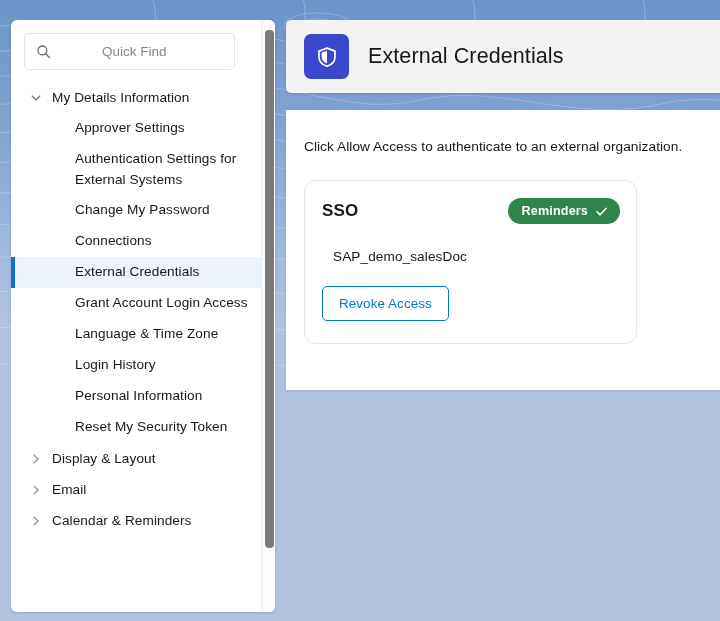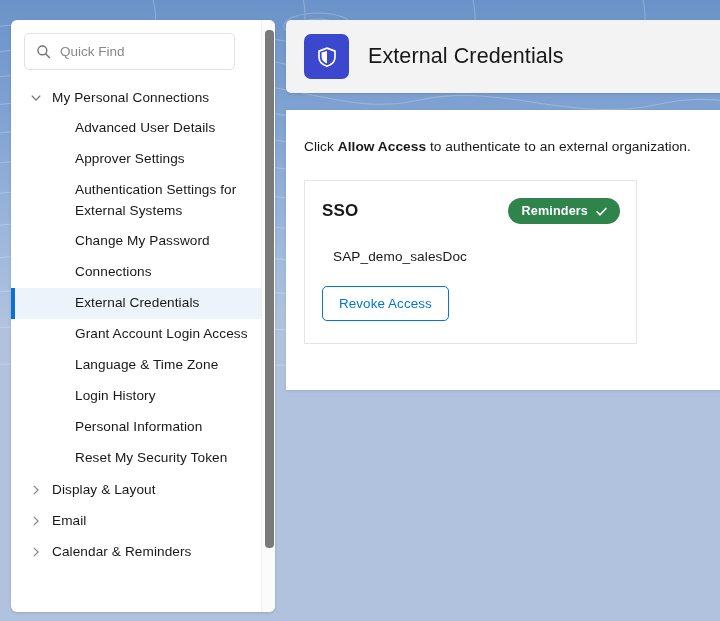--- a/index.html
+++ b/index.html
@@ -56,20 +56,21 @@
     left: 13px;
     top: 13px;
     width: 211px;
     height: 37px;
     border: 1px solid #e2e2e3;
     border-radius: 5px;
     background: #fff;
     box-sizing: border-box;
     display: flex;
     align-items: center;
+    gap: 42px;
   }
   #search-icon {
     margin-left: 11px;
     width: 15px;
     height: 15px;
     flex: 0 0 auto;
     display: block;
   }
   #quick-find-input {
     border: none;
@@ -202,31 +203,31 @@
   }
   #instruction-text {
     position: absolute;
     left: 18px;
     top: 29px;
     font-size: 13.7px;
     color: #181818;
     letter-spacing: 0.05px;
     white-space: nowrap;
   }
-  #instruction-text b { font-weight: bold; }
+  #instruction-text b { font-weight: normal; }
 
   #sso-card {
     position: absolute;
     left: 18px;
     top: 70px;
     width: 333px;
     height: 164px;
     background: #fff;
     border: 1px solid #e5e5e5;
-    border-radius: 0;
+    border-radius: 12px;
     box-sizing: border-box;
   }
   #sso-card-title {
     position: absolute;
     left: 17px;
     top: 20px;
     font-size: 17px;
     font-weight: bold;
     color: #181818;
     letter-spacing: 0.1px;
@@ -321,26 +322,23 @@
       </svg>
       <input id="quick-find-input" type="text" placeholder="Quick Find" style="">
     </div>
 
     <div id="sidebar-nav">
 
       <div class="nav-group">
         <svg class="chev" viewBox="0 0 16 16" aria-hidden="true">
           <polyline points="3.6,5.8 8,10.4 12.4,5.8" fill="none" stroke="#747474" stroke-width="1.5" stroke-linecap="round" stroke-linejoin="round"></polyline>
         </svg>
-        <span class="grp-label">My Personal Connections</span>
-      </div>
-
-      <div class="nav-item">
-        <span>Advanced User Details</span>
-      </div>
+        <span class="grp-label">My Details Information</span>
+      </div>
+
       <div class="nav-item">
         <span>Approver Settings</span>
       </div>
       <div class="nav-item">
         <span>Authentication Settings for External Systems</span>
       </div>
       <div class="nav-item">
         <span>Change My Password</span>
       </div>
       <div class="nav-item">

